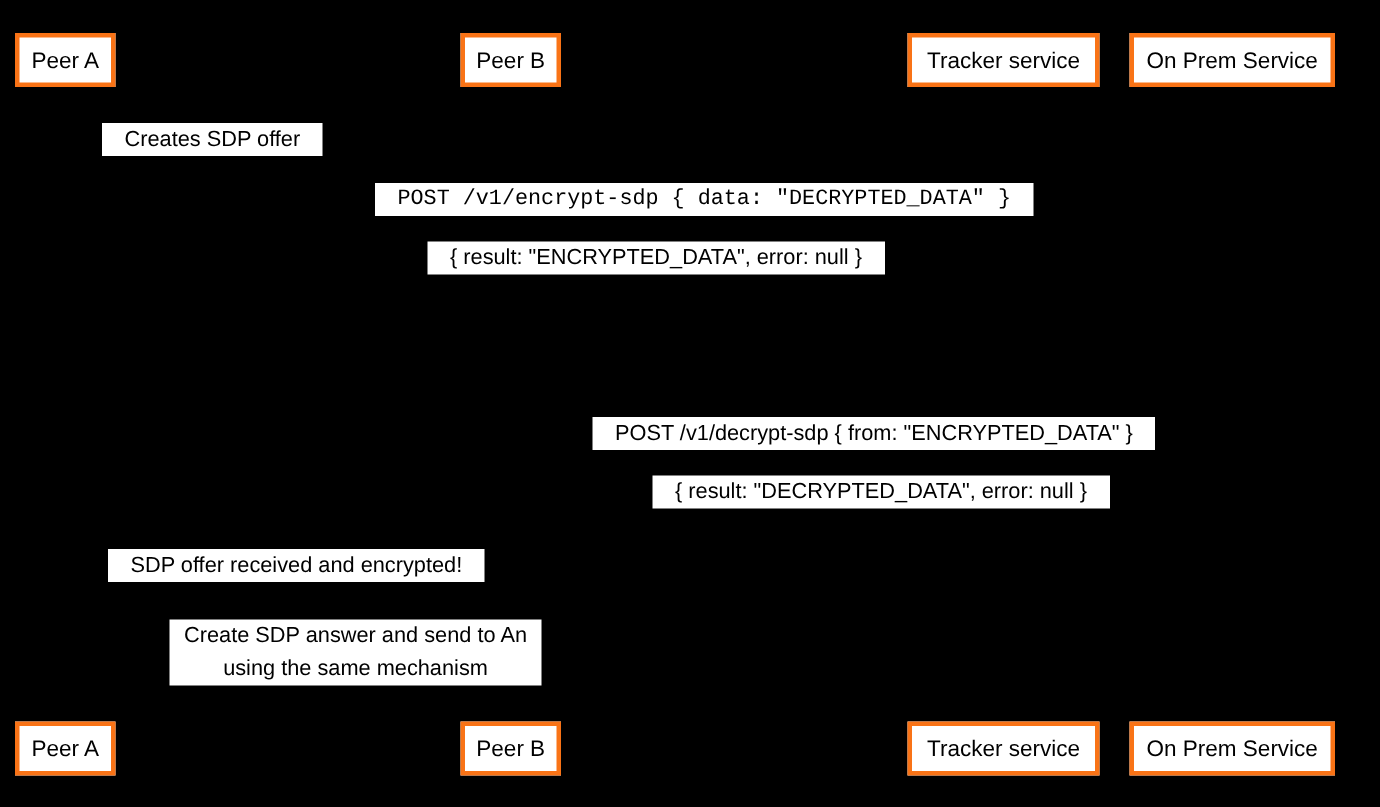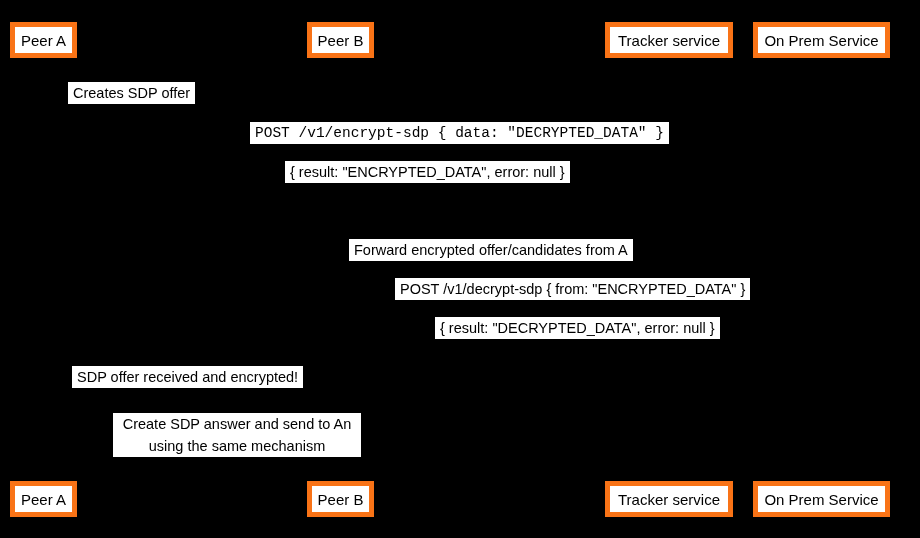--- a/index.html
+++ b/index.html
@@ -13,21 +13,21 @@
     height: 538px;
     background: #000000;
     font-family: "Liberation Sans", sans-serif;
     overflow: hidden;
   }
   
   .participant {
     position: absolute;
     background: #ffffff;
     color: #000000;
-    border: 5px solid #f97316;
+    border: 3px solid #f97316;
     box-sizing: border-box;
     display: flex;
     align-items: center;
     justify-content: center;
     font-size: 15px;
     line-height: 1;
     white-space: nowrap;
     height: 36px;
   }
   
@@ -55,21 +55,21 @@
   .arrow-head.left  { border-right: 7px solid #000000; }
   
   .msg-label {
     position: absolute;
     background: #ffffff;
     color: #000000;
     font-size: 14.5px;
     line-height: 22px;
     height: 22px;
     white-space: nowrap;
-    padding: 0 5px;
+    padding: 0 15px;
     box-sizing: border-box;
   }
   
   .note-label {
     position: absolute;
     background: #ffffff;
     color: #000000;
     font-size: 14.5px;
     line-height: 22px;
     text-align: center;
@@ -116,21 +116,20 @@
   <div class="arrow" style="left:340px; top:339px; width:481px;"></div>
   <div class="arrow-head left" style="left:340px; top:335px;"></div>
 
   <div class="msg-label" style="left:68px;  top:82px;">Creates SDP offer</div>
 
   <div class="msg-label" style="left:250px; top:122px;font-family:Liberation Mono, monospace;">POST /v1/encrypt-sdp { data: "DECRYPTED_DATA" }</div>
 
   <div class="msg-label" style="left:285px; top:161px;">{ result: "ENCRYPTED_DATA", error: null }</div>
 
 
-  <div class="msg-label" style="left:349px; top:239px;">Forward encrypted offer/candidates from A</div>
 
   <div class="msg-label" style="left:395px; top:278px;">POST /v1/decrypt-sdp { from: "ENCRYPTED_DATA" }</div>
 
   <div class="msg-label" style="left:435px; top:317px;">{ result: "DECRYPTED_DATA", error: null }</div>
 
   <div class="msg-label" style="left:72px;  top:366px;">SDP offer received and encrypted!</div>
 
   <div class="note-label" style="left:68px; top:413px; width:248px; height:44px;">Create SDP answer and send to An
 using the same mechanism</div>
 

